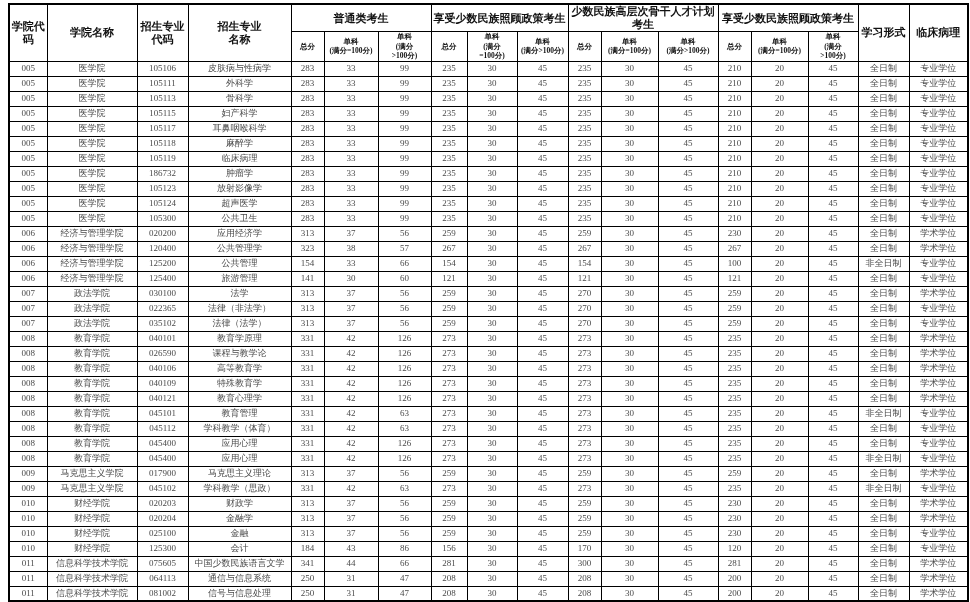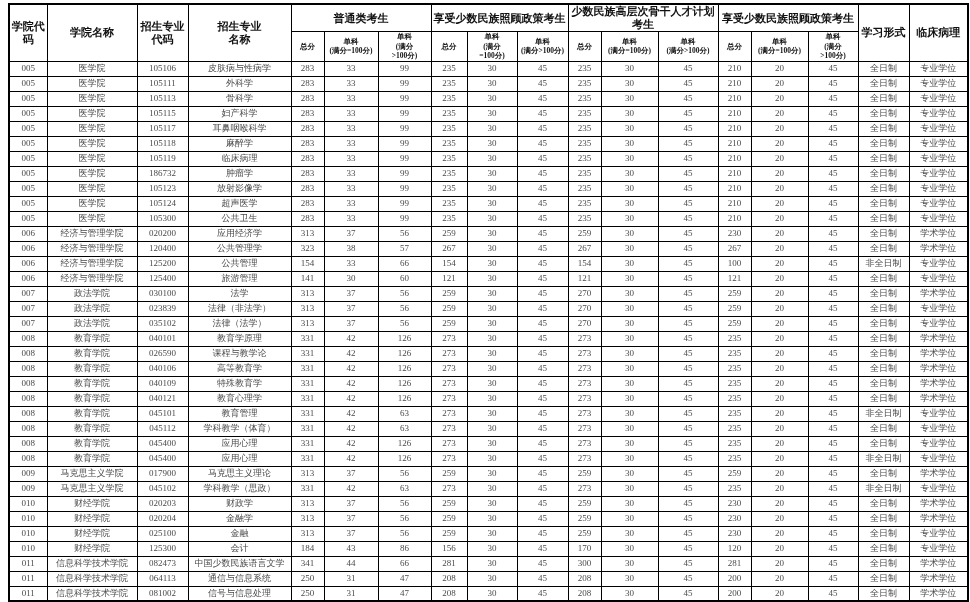--- a/index.html
+++ b/index.html
@@ -414,21 +414,21 @@
         <td>45</td>
         <td>259</td>
         <td>20</td>
         <td>45</td>
         <td>全日制</td>
         <td>学术学位</td>
       </tr>
       <tr>
         <td>007</td>
         <td>政法学院</td>
-        <td>023839</td>
+        <td>022365</td>
         <td>法律（非法学）</td>
         <td>313</td>
         <td>37</td>
         <td>56</td>
         <td>259</td>
         <td>30</td>
         <td>45</td>
         <td>270</td>
         <td>30</td>
         <td>45</td>
@@ -754,21 +754,21 @@
         <td>45</td>
         <td>120</td>
         <td>20</td>
         <td>45</td>
         <td>全日制</td>
         <td>专业学位</td>
       </tr>
       <tr>
         <td>011</td>
         <td>信息科学技术学院</td>
-        <td>082473</td>
+        <td>075605</td>
         <td>中国少数民族语言文学</td>
         <td>341</td>
         <td>44</td>
         <td>66</td>
         <td>281</td>
         <td>30</td>
         <td>45</td>
         <td>300</td>
         <td>30</td>
         <td>45</td>

